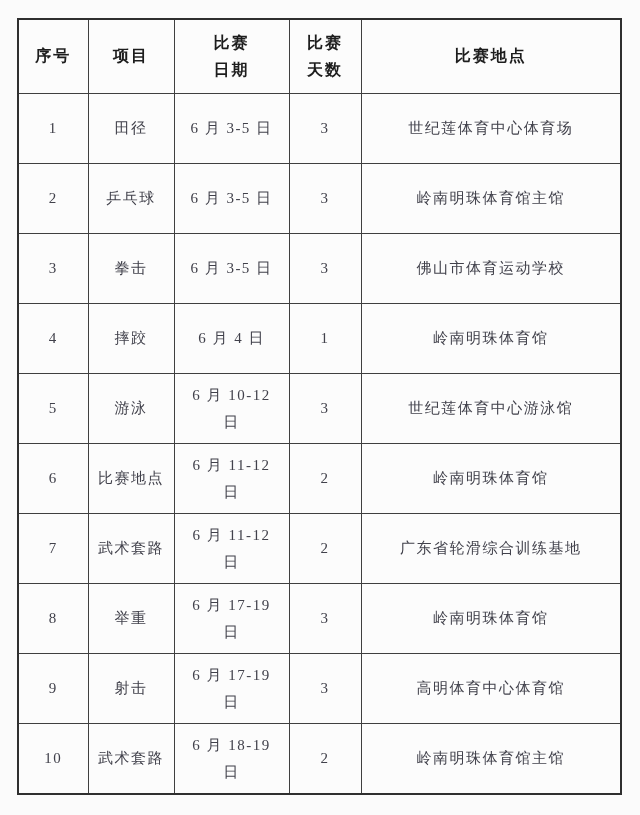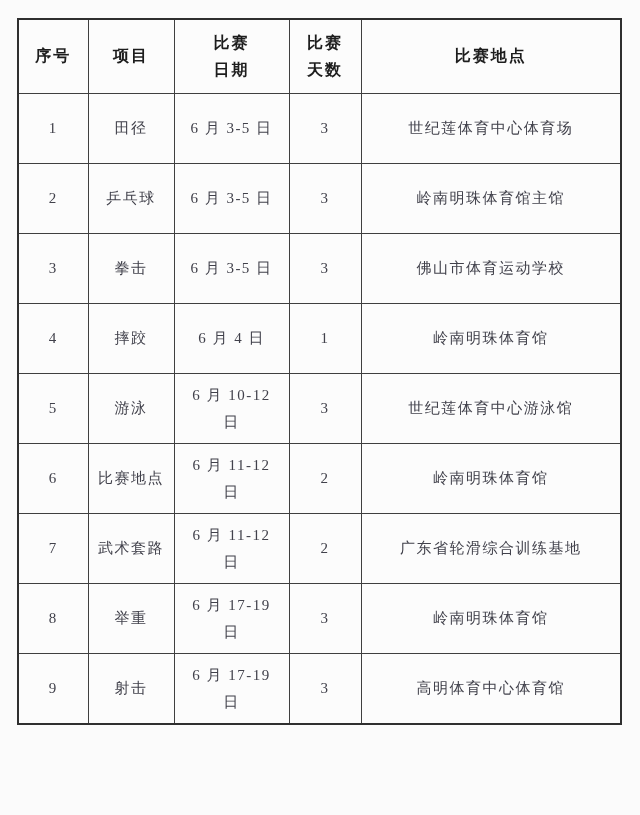--- a/index.html
+++ b/index.html
@@ -143,15 +143,23 @@
           <td>岭南明珠体育馆</td>
         </tr>
         <tr>
           <td>9</td>
           <td>射击</td>
           <td>6 月 17-19
 日</td>
           <td>3</td>
           <td>高明体育中心体育馆</td>
         </tr>
+        <tr>
+          <td>10</td>
+          <td>武术套路</td>
+          <td>6 月 18-19
+日</td>
+          <td>2</td>
+          <td>岭南明珠体育馆主馆</td>
+        </tr>
       </tbody>
   </table>
 </div>
 
 </body></html>

